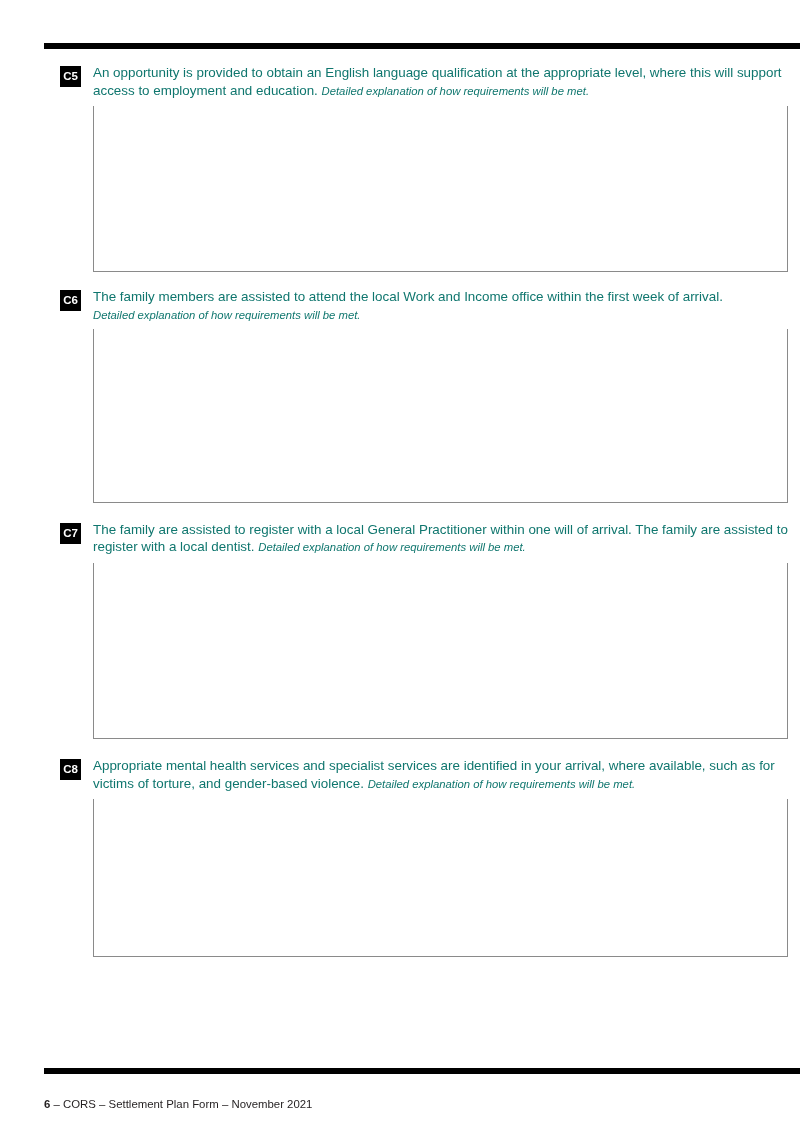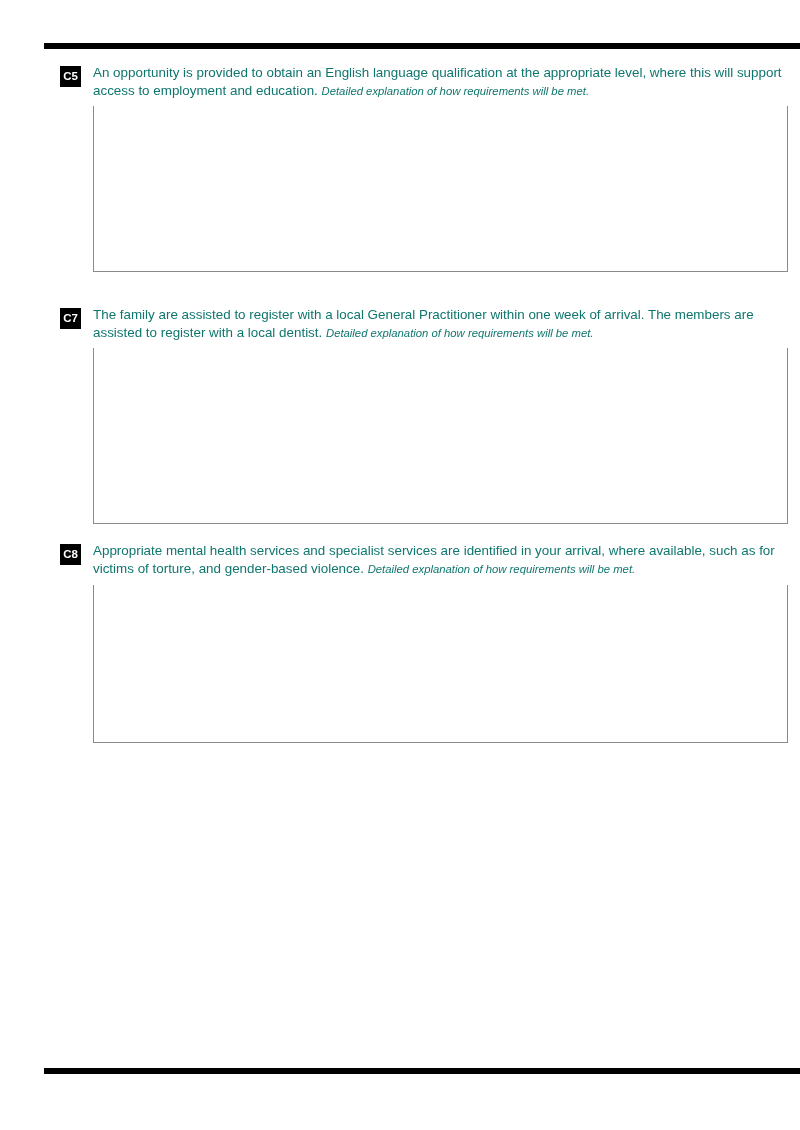--- a/index.html
+++ b/index.html
@@ -133,39 +133,47 @@
     <div class="item">
       <div class="item-head">
         <span class="badge">C5</span>
         <p class="statement"><span>An opportunity is provided to obtain an English language qualification at the appropriate level, where this will support access to employment and education.</span> <span class="hint">Detailed explanation of how requirements will be met.</span></p>
       </div>
       <div class="answer-box h-c5"></div>
     </div>
 
     <div class="gap-c5"></div>
 
+    <div class="item">
+      <div class="item-head">
+        <span class="badge">C6</span>
+        <p class="statement"><span>The family members are assisted to attend the local Work and Income office within the first week of arrival.</span><span class="hint-block">Detailed explanation of how requirements will be met.</span></p>
+      </div>
+      <div class="answer-box h-c6"></div>
+    </div>
 
     <div class="gap-c6"></div>
 
     <div class="item">
       <div class="item-head">
         <span class="badge">C7</span>
-        <p class="statement"><span>The family are assisted to register with a local General Practitioner within one week of arrival. The members are assisted to register with a local dentist.</span> <span class="hint">Detailed explanation of how requirements will be met.</span></p>
+        <p class="statement"><span>The family are assisted to register with a local General Practitioner within one will of arrival. The family are assisted to register with a local dentist.</span> <span class="hint">Detailed explanation of how requirements will be met.</span></p>
       </div>
       <div class="answer-box h-c7"></div>
     </div>
 
     <div class="gap-c7"></div>
 
     <div class="item">
       <div class="item-head">
         <span class="badge">C8</span>
         <p class="statement"><span>Appropriate mental health services and specialist services are identified in your arrival, where available, such as for victims of torture, and gender-based violence.</span> <span class="hint">Detailed explanation of how requirements will be met.</span></p>
       </div>
       <div class="answer-box h-c8"></div>
     </div>
 
   </div>
 
   <div class="rule rule-bottom"></div>
 
+  <div class="footer"><span class="pageno">6</span> <span>– CORS – Settlement Plan Form – November 2021</span></div>
 
 </div>
 
 </body></html>

